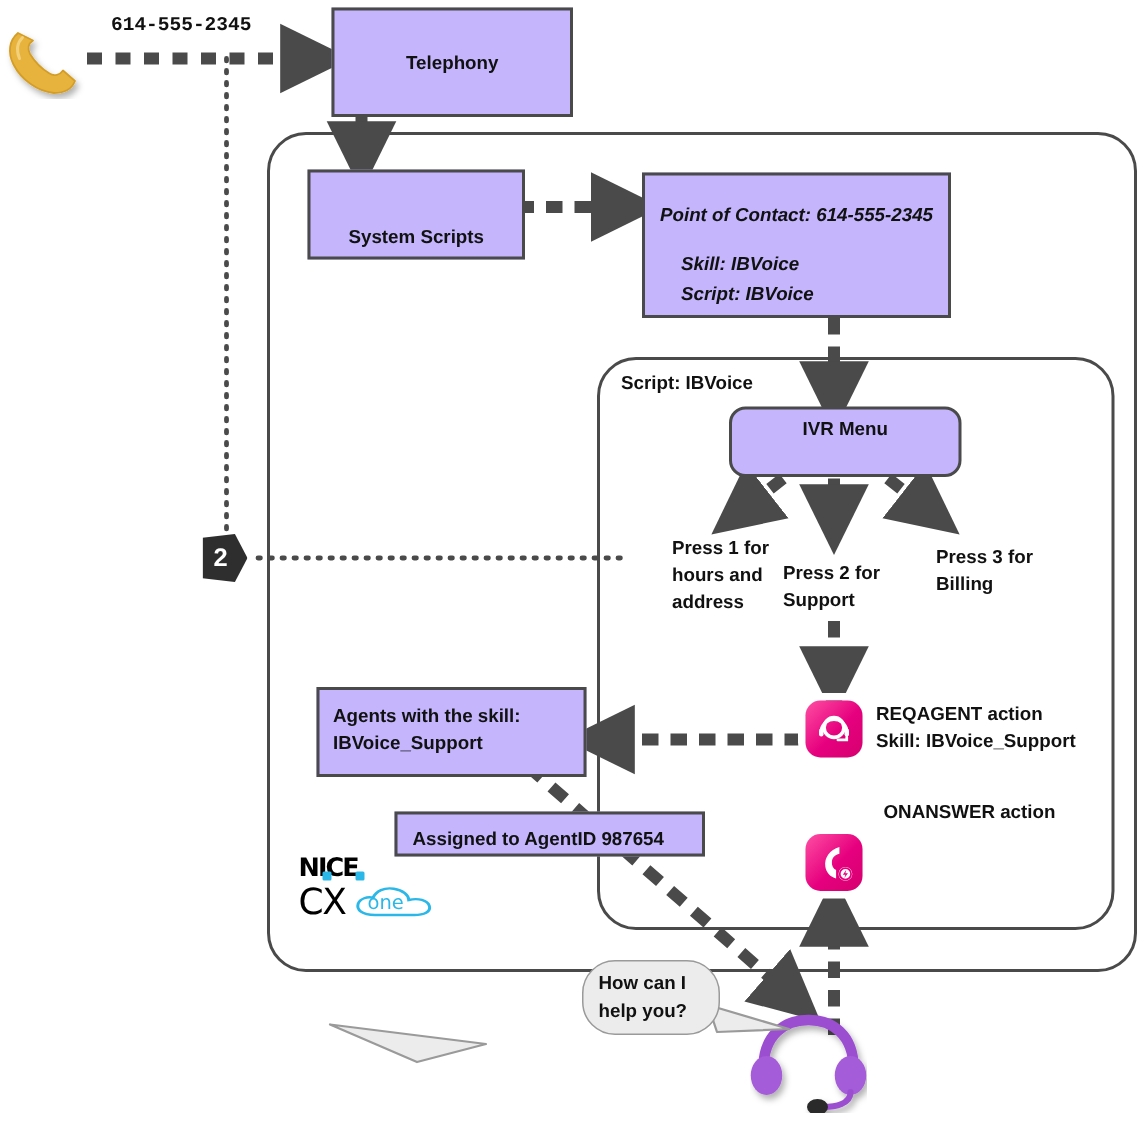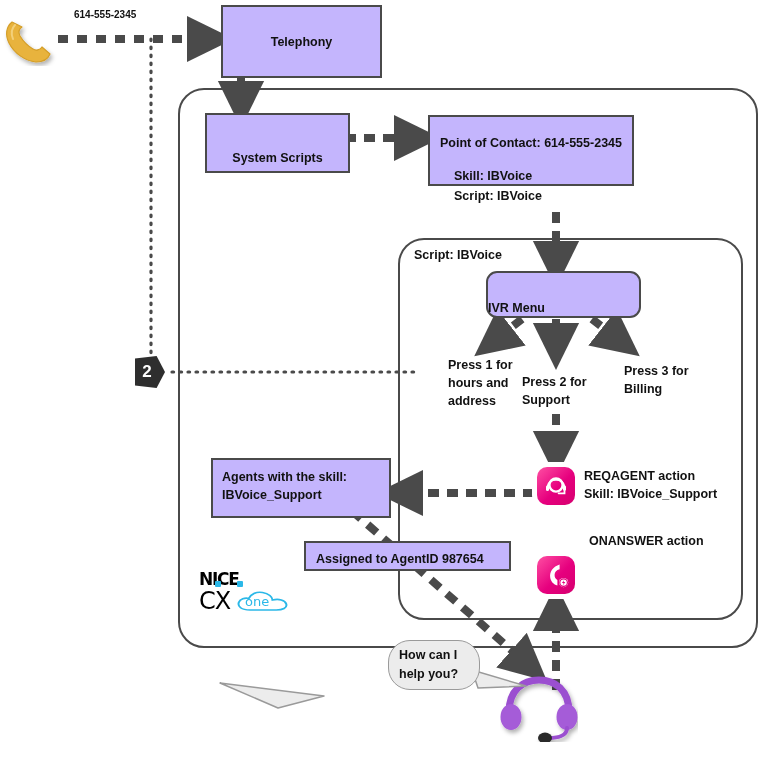--- a/index.html
+++ b/index.html
@@ -143,40 +143,40 @@
   <div class="node" style="left:2px;top:18px;width:58px;height:48px;">
     <svg width="58" height="48" viewBox="0 0 58 48" xmlns="http://www.w3.org/2000/svg">
       <g filter="url(#softshadow)">
         <path d="M10,4 C4,9 3,17 7,25 C12,35 23,43 34,44 C41,44 46,41 48,36
                  L40,29 C38,32 34,33 31,31 C26,28 21,23 18,18 C16,14 17,11 20,9 Z" fill="#e8b33c" stroke="#d49e28" stroke-width="1.2" stroke-linejoin="round"></path>
         <path d="M13,7 C9,11 9,16 11,21" stroke="#f3d07a" stroke-width="2" fill="none" stroke-linecap="round"></path>
       </g>
     </svg>
   </div>
 
-  <div class="ftext" style="left:74px;top:8px;font-size:10px;">614-555-2345</div>
+  <div class="ftext" style="left:74px;top:8px;font-size:13px;font-family:Liberation Mono, monospace;">614-555-2345</div>
 
   <div class="badge" style="left:135px;top:356px;">2</div>
 
   <div class="box" style="left:221px;top:5px;width:161px;height:73px;">
     <div class="txt" style="top:26px;text-align:center;">Telephony</div>
   </div>
 
   <div class="box" style="left:205px;top:113px;width:145px;height:60px;">
     <div class="txt" style="top:34px;text-align:center;">System Scripts</div>
   </div>
 
-  <div class="box" style="left:428px;top:115px;width:206px;height:71px;">
+  <div class="box" style="left:428px;top:115px;width:206px;height:97px;font-style:italic;">
     <div class="txt" style="top:17px;left:10px;right:6px;">Point of Contact: 614-555-2345</div>
     <div class="txt" style="top:50px;left:24px;right:6px;">Skill: IBVoice</div>
     <div class="txt" style="top:70px;left:24px;right:6px;">Script: IBVoice</div>
   </div>
 
   <div class="box" style="left:486px;top:271px;width:155px;height:47px;border-radius:11px;">
-    <div class="txt" style="top:26px;text-align:left;">IVR Menu</div>
+    <div class="txt" style="top:4px;text-align:center;">IVR Menu</div>
   </div>
 
   <div class="ftext" style="left:448px;top:356px;width:90px;">Press 1 for
 hours and
 address</div>
   <div class="ftext" style="left:522px;top:373px;width:90px;">Press 2 for
 Support</div>
   <div class="ftext" style="left:624px;top:362px;width:86px;">Press 3 for
 Billing</div>
 
@@ -201,21 +201,21 @@
       <path d="M21.2,17.9 L18.9,21.1 L20.6,21.1 L19.9,23.4 L22.3,20.1 L20.6,20.1 Z" fill="#e6007e"></path>
     </svg>
   </div>
   <div class="ftext" style="left:589px;top:532px;">ONANSWER action</div>
 
   <div class="box" style="left:211px;top:458px;width:180px;height:60px;">
     <div class="txt" style="top:8px;left:9px;right:5px;">Agents with the skill:</div>
     <div class="txt" style="top:26px;left:9px;right:5px;">IBVoice_Support</div>
   </div>
 
-  <div class="box" style="left:263px;top:541px;width:207px;height:30px;margin-left:41px;">
+  <div class="box" style="left:263px;top:541px;width:207px;height:30px;">
     <div class="txt" style="top:7px;left:10px;right:5px;">Assigned to AgentID 987654</div>
   </div>
 
   <div class="logo" style="left:199px;top:571px;">
     <div class="nice">NICE</div>
     <div class="dot" style="left:16px;top:10px;"></div>
     <div class="dot" style="left:38px;top:10px;"></div>
     <div style="position:relative;height:26px;">
       <span class="cx" style="position:absolute;left:0;top:0;">CX</span>
       <svg width="62" height="24" viewBox="0 0 62 24" style="position:absolute;left:28px;top:1px;" xmlns="http://www.w3.org/2000/svg">

